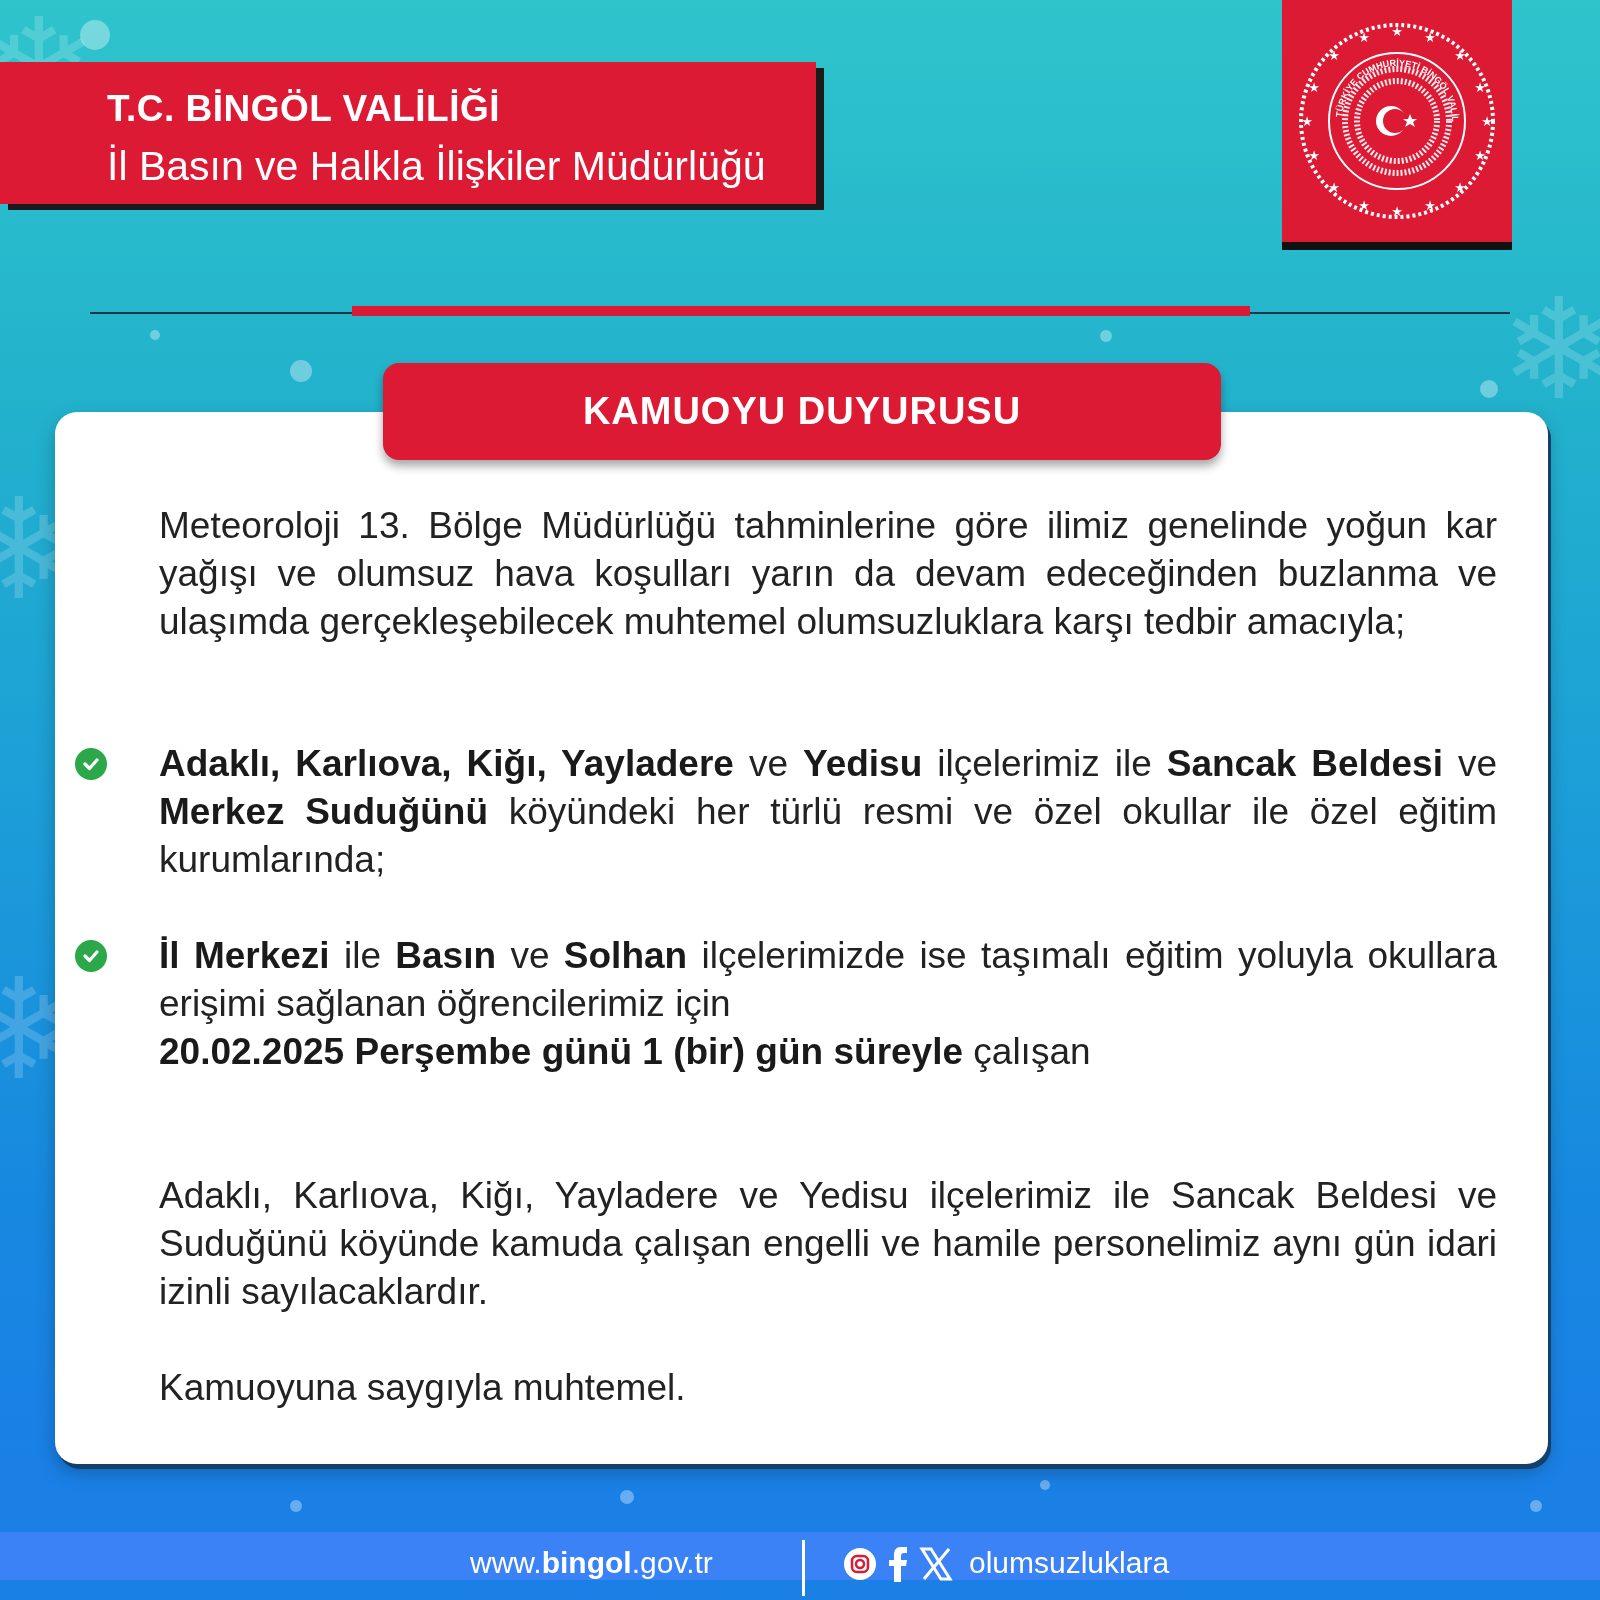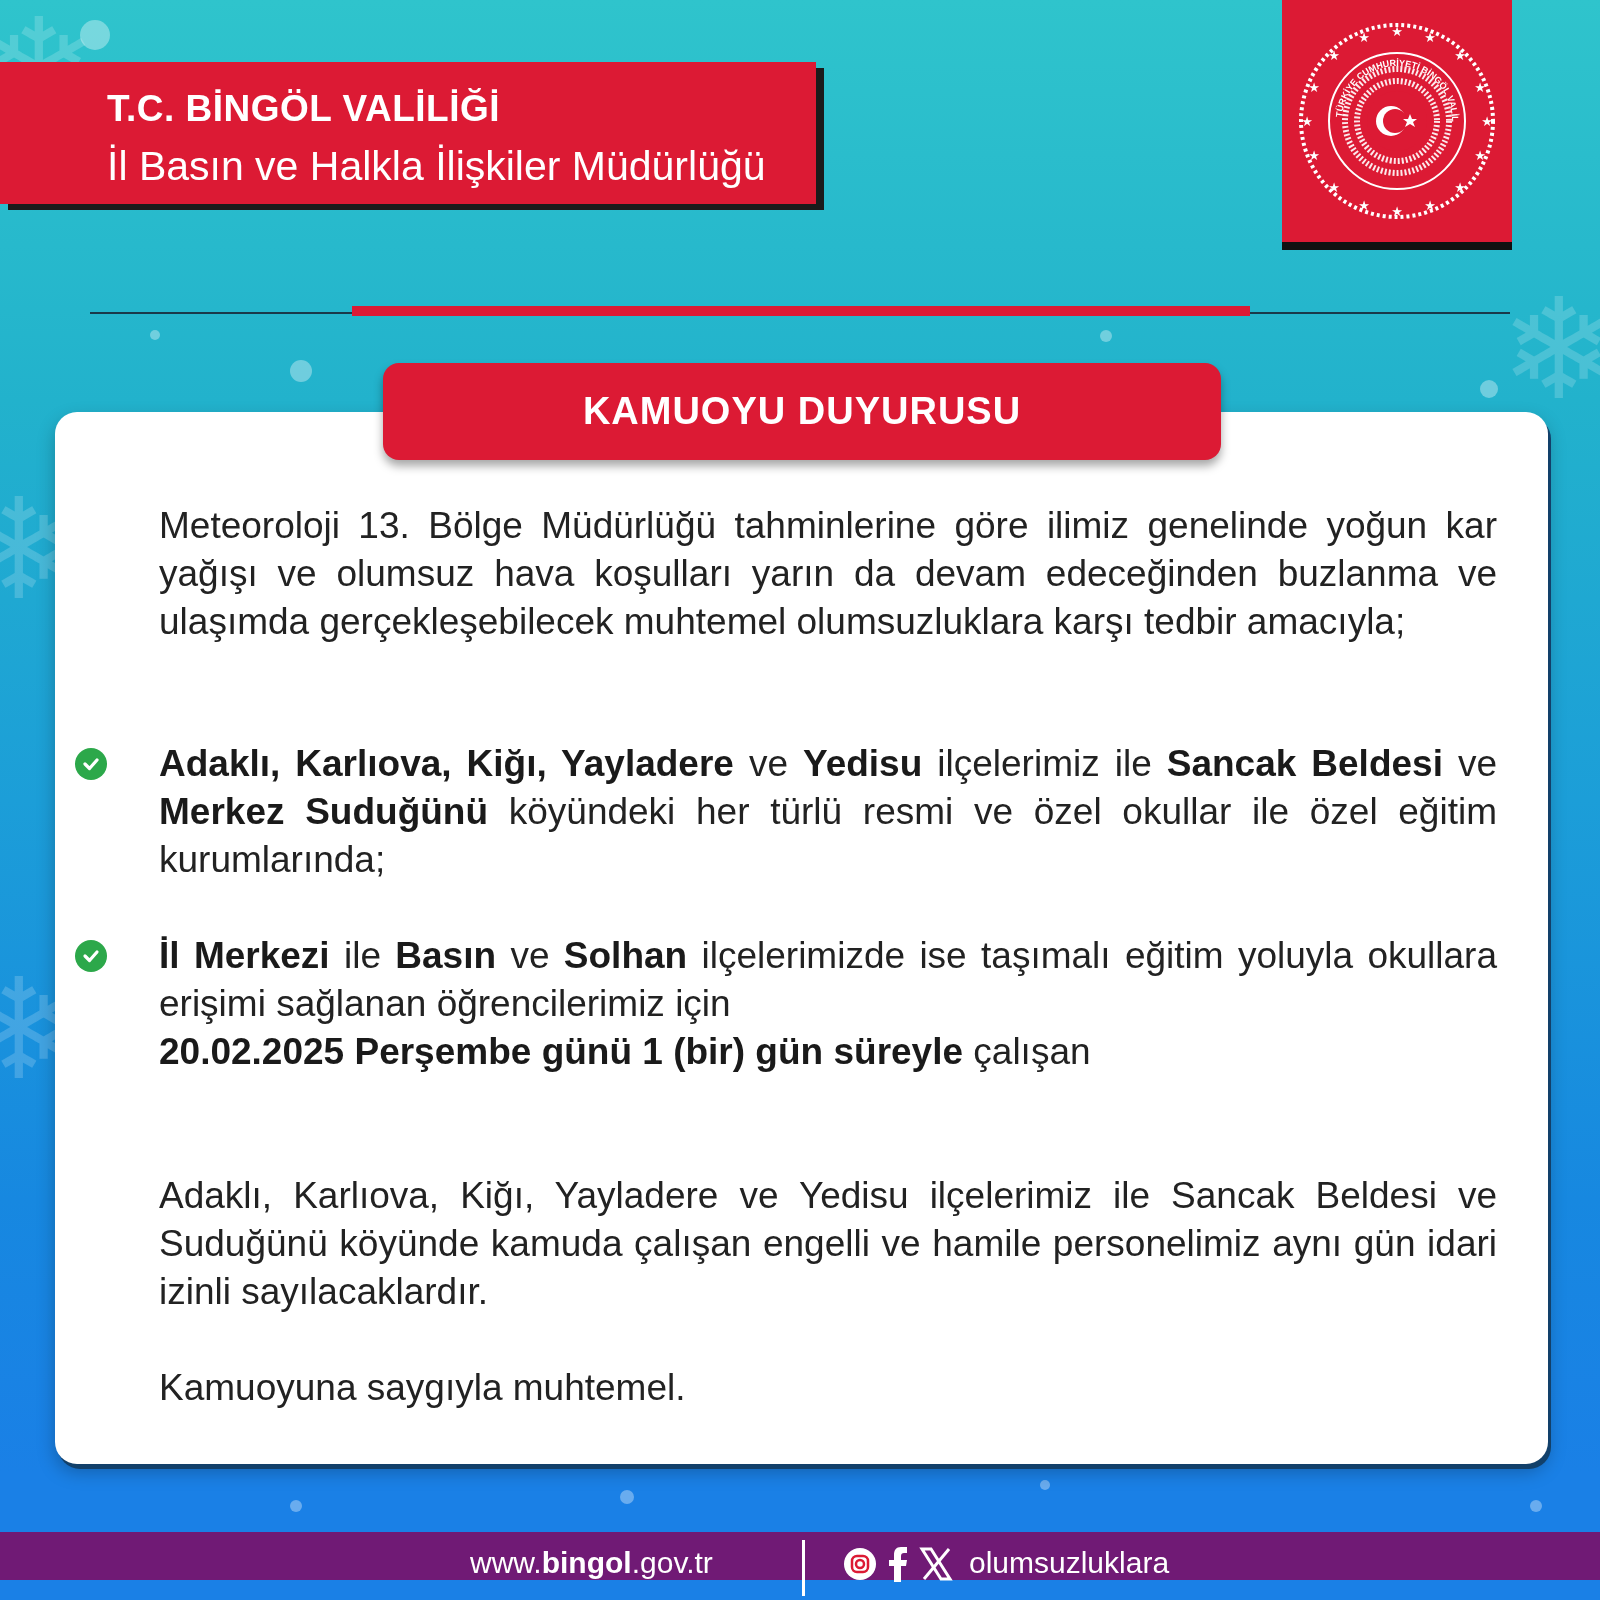--- a/index.html
+++ b/index.html
@@ -53,21 +53,21 @@
     text-align:justify;
     margin-left:28px;
   }
   .body-text b { font-weight:bold; color:#1a1a1a; }
   .check {
     position:absolute; left:75px; width:32px; height:32px; border-radius:50%;
     background:#2ca84a; display:flex; align-items:center; justify-content:center;
   }
 
   .footer {
-    position:absolute; left:0; top:1532px; width:1600px; height:48px; background:#701a75;
+    position:absolute; left:0; top:1532px; width:1600px; height:48px; background:#3b82f6;
   }
   .footer-web {
     position:absolute; left:470px; top:14px; color:#fff; font-size:30px;
   }
   .footer-sep {
     position:absolute; left:802px; top:8px; width:3px; height:56px; background:#fff;
   }
   .footer-icons { position:absolute; left:843px; top:14px; display:flex; gap:10px; align-items:center; color:#fff; }
   .footer-handle { position:absolute; left:969px; top:14px; color:#fff; font-size:30px; }
 </style>

